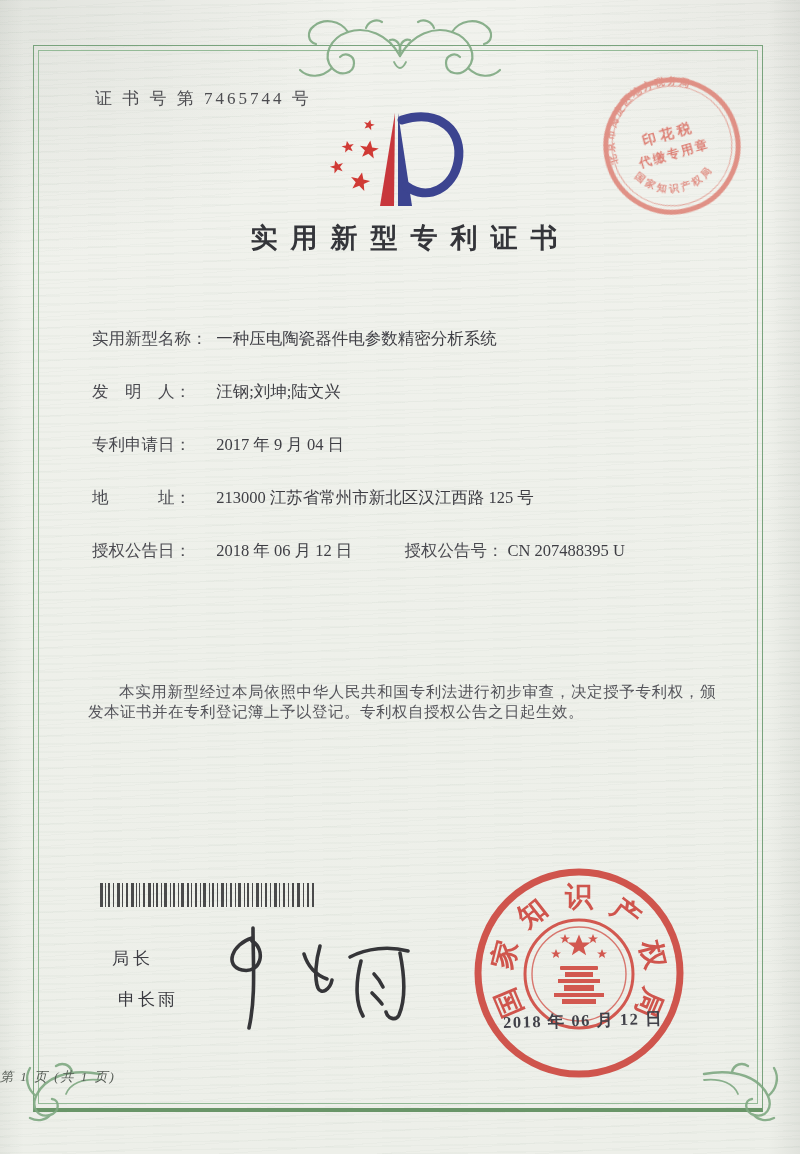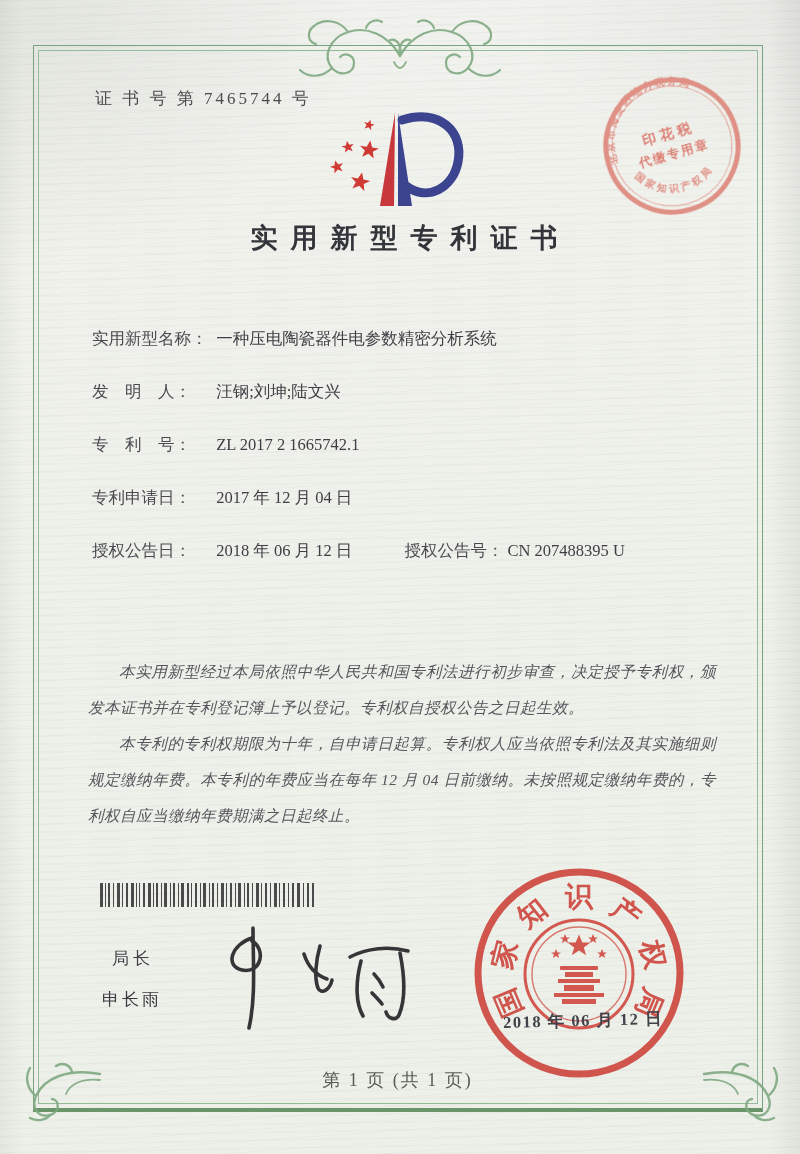--- a/index.html
+++ b/index.html
@@ -39,37 +39,36 @@
   }
   .fields{
     left:92px;top:327px;width:630px;display:flex;flex-direction:column;gap:30px;
     font-size:16.5px;color:#46464c;font-family:Liberation Serif, serif;
   }
   .frow{line-height:23px;white-space:nowrap;}
   .f-label{display:inline-block;min-width:120px;color:#4a4a50;}
   .f-value{color:#3e3e44;}
   .grant-pair{margin-left:48px;}
   .paragraphs{
-    left:88px;top:654px;width:628px;
-    font-size:15.5px;line-height:36px;color:#55555b;text-align:justify;
+    left:88px;top:682px;width:628px;
+    font-size:15.5px;line-height:20px;color:#55555b;text-align:justify;
     letter-spacing:0.5px;
-    font-style:italic;
   }
   .paragraphs p{margin:0;text-indent:2em;}
   .barcode{left:100px;top:883px;}
   .commissioner-title{left:112px;top:947px;font-size:17px;color:#3f3f45;letter-spacing:4px;}
-  .commissioner-name{left:102px;top:988px;font-size:17px;color:#3a3a40;letter-spacing:3px;}
+  .commissioner-name{left:118px;top:988px;font-size:17px;color:#3a3a40;letter-spacing:3px;}
   .signature{left:212px;top:922px;}
   .seal{left:468px;top:862px;}
   .seal-date{
     left:503px;top:1010px;font-size:16.5px;font-weight:700;color:#414149;
     letter-spacing:1.5px;transform:rotate(-1.5deg);z-index:5;
   }
   .footer{
-    left:0;top:1068px;width:795px;text-align:center;font-size:18px;color:#565c56;letter-spacing:2px;
+    left:0;top:1068px;width:795px;text-align:left;font-size:13px;color:#565c56;letter-spacing:2px;font-style:italic;
   }
   .ornament-top{left:268px;top:14px;}
   .corner-left{left:20px;top:1060px;}
   .corner-right{left:700px;top:1060px;transform:scaleX(-1);}
   .agency-stamp{left:596px;top:70px;transform:rotate(-16deg);opacity:0.82;filter:blur(0.4px);}
   .logo{left:322px;top:110px;}
 </style>
 </head>
 <body>
 
@@ -160,40 +159,39 @@
   <div class="abs fields">
     <div class="frow">
       <span class="f-label">实用新型名称：</span>
       <span class="f-value">一种压电陶瓷器件电参数精密分析系统</span>
     </div>
     <div class="frow">
       <span class="f-label">发　明　人：</span>
       <span class="f-value">汪钢;刘坤;陆文兴</span>
     </div>
     <div class="frow">
-      <span class="f-label">专　利　号：</span>
-      <span class="f-value">ZL 2017 2 1665742.1</span>
-    </div>
-    <div class="frow">
       <span class="f-label">专利申请日：</span>
-      <span class="f-value">2017 年 12 月 04 日</span>
+      <span class="f-value">2017 年 9 月 04 日</span>
+    </div>
+    <div class="frow">
+      <span class="f-label">地　　　址：</span>
+      <span class="f-value">213000 江苏省常州市新北区汉江西路 125 号</span>
     </div>
     <div class="frow">
       <span class="f-label">授权公告日：</span>
       <span class="f-value">2018 年 06 月 12 日</span>
       <span class="grant-pair">
         <span class="f-label" style="min-width:0">授权公告号：</span>
         <span class="f-value">CN 207488395 U</span>
       </span>
     </div>
   </div>
 
   <div class="abs paragraphs">
     <p>本实用新型经过本局依照中华人民共和国专利法进行初步审查，决定授予专利权，颁发本证书并在专利登记簿上予以登记。专利权自授权公告之日起生效。</p>
-    <p>本专利的专利权期限为十年，自申请日起算。专利权人应当依照专利法及其实施细则规定缴纳年费。本专利的年费应当在每年 12 月 04 日前缴纳。未按照规定缴纳年费的，专利权自应当缴纳年费期满之日起终止。</p>
   </div>
 
   <svg class="abs barcode" width="216" height="24" viewBox="0 0 216 24">
     <g fill="#2e2e30" opacity="0.85">
       <rect x="0" width="3" height="24"></rect>
         <rect x="5" width="1" height="24"></rect>
         <rect x="8" width="2" height="24"></rect>
       <rect x="13" width="1" height="24"></rect>
         <rect x="17" width="3" height="24"></rect>
         <rect x="22" width="1" height="24"></rect>

